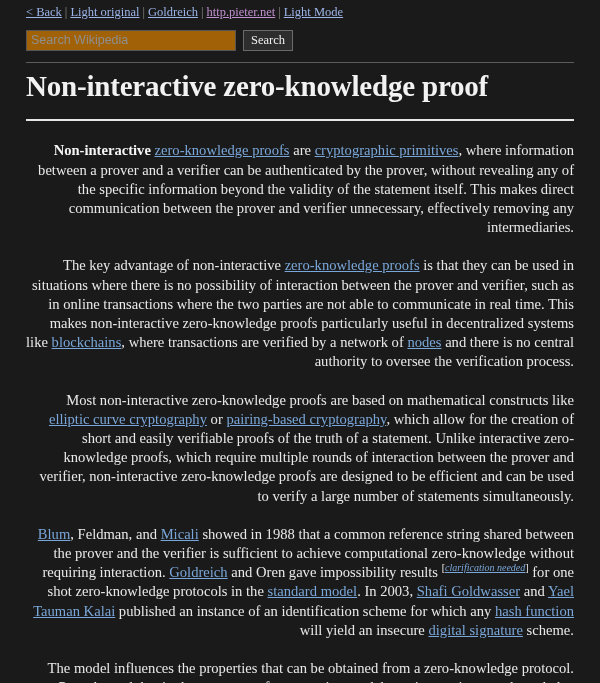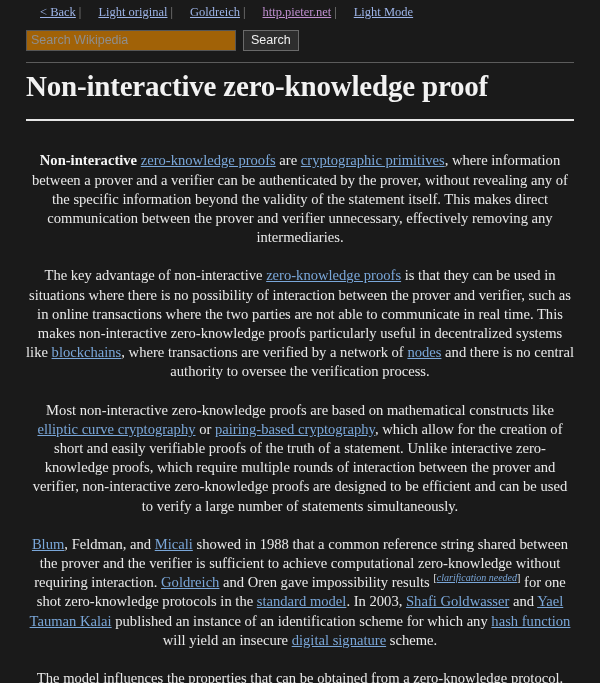--- a/index.html
+++ b/index.html
@@ -25,21 +25,20 @@
     font-family: "Liberation Serif", "DejaVu Serif", serif;
     font-size: 12.5px;
     line-height: 1;
     padding-top: 6px;
     white-space: nowrap;
     color: #cfcfcf;
   }
   .topnav a {
     text-decoration: underline;
     color: #9db4e8;
-    margin-left: 14px;
   }
   .topnav a.visited {
     color: #c08fd0;
   }
   .topnav .sep {
     color: #8a8a8a;
     padding: 0 3px;
   }
 
   
@@ -62,21 +61,21 @@
     outline: none;
   }
   .search-input::placeholder {
     color: #8e8e8e;
     opacity: 1;
   }
   .search-button {
     background: #2d2d2d;
     border: 1px solid #6a6a6a;
     color: #f0f0f0;
-    font-family: Liberation Sans, sans-serif;
+    font-family: Liberation Serif, serif;
     font-size: 12.5px;
     padding: 2px 7px;
     cursor: pointer;
     line-height: 1.2;
   }
 
   
   .rule-thin {
     height: 1px;
     background: #5c5c5c;
@@ -99,23 +98,23 @@
     letter-spacing: -0.2px;
   }
 
   
   .content {
     padding-top: 14px;
   }
   .content p {
     font-size: 14.6px;
     line-height: 19.2px;
-    margin: 16px 0 19px 0;
+    margin: 6px 0 19px 0;
     color: #e9e9e9;
-    text-align: center;
+    text-align: right;
   }
   .content p:last-child {
     margin-bottom: 0;
   }
   .content a {
     color: #7aa7d9;
     text-decoration: underline;
   }
   .content b {
     font-weight: bold;

